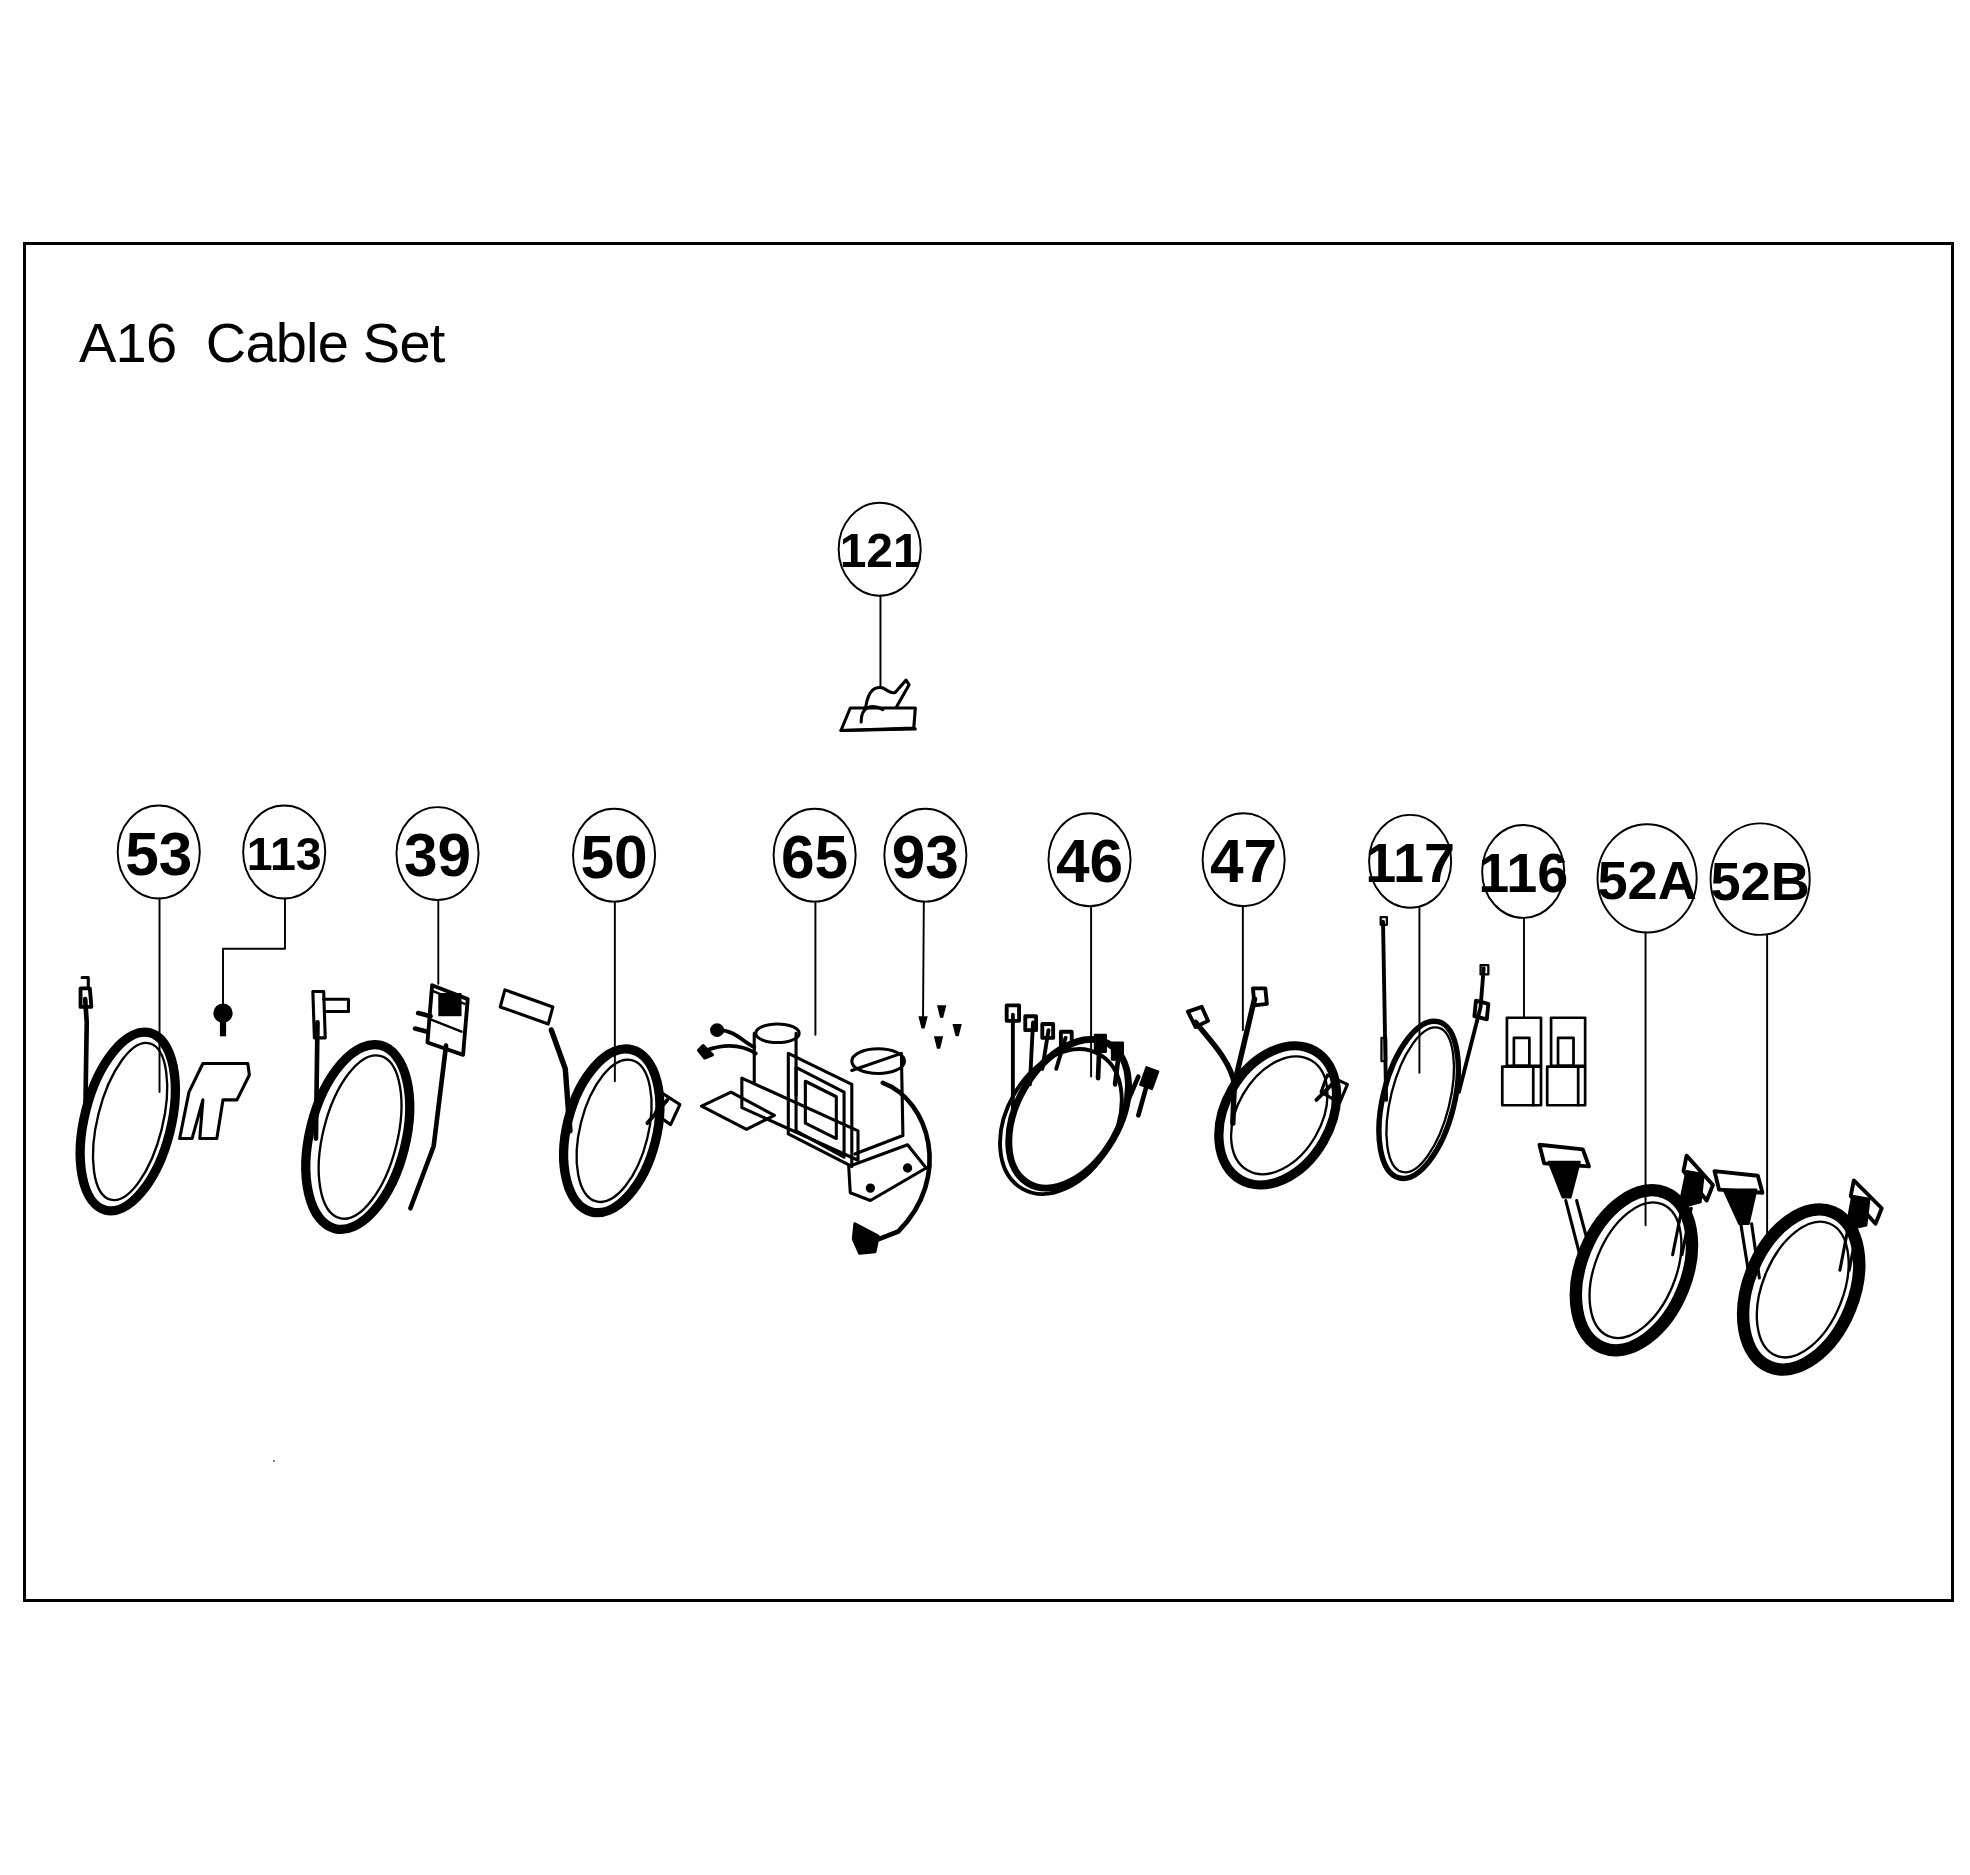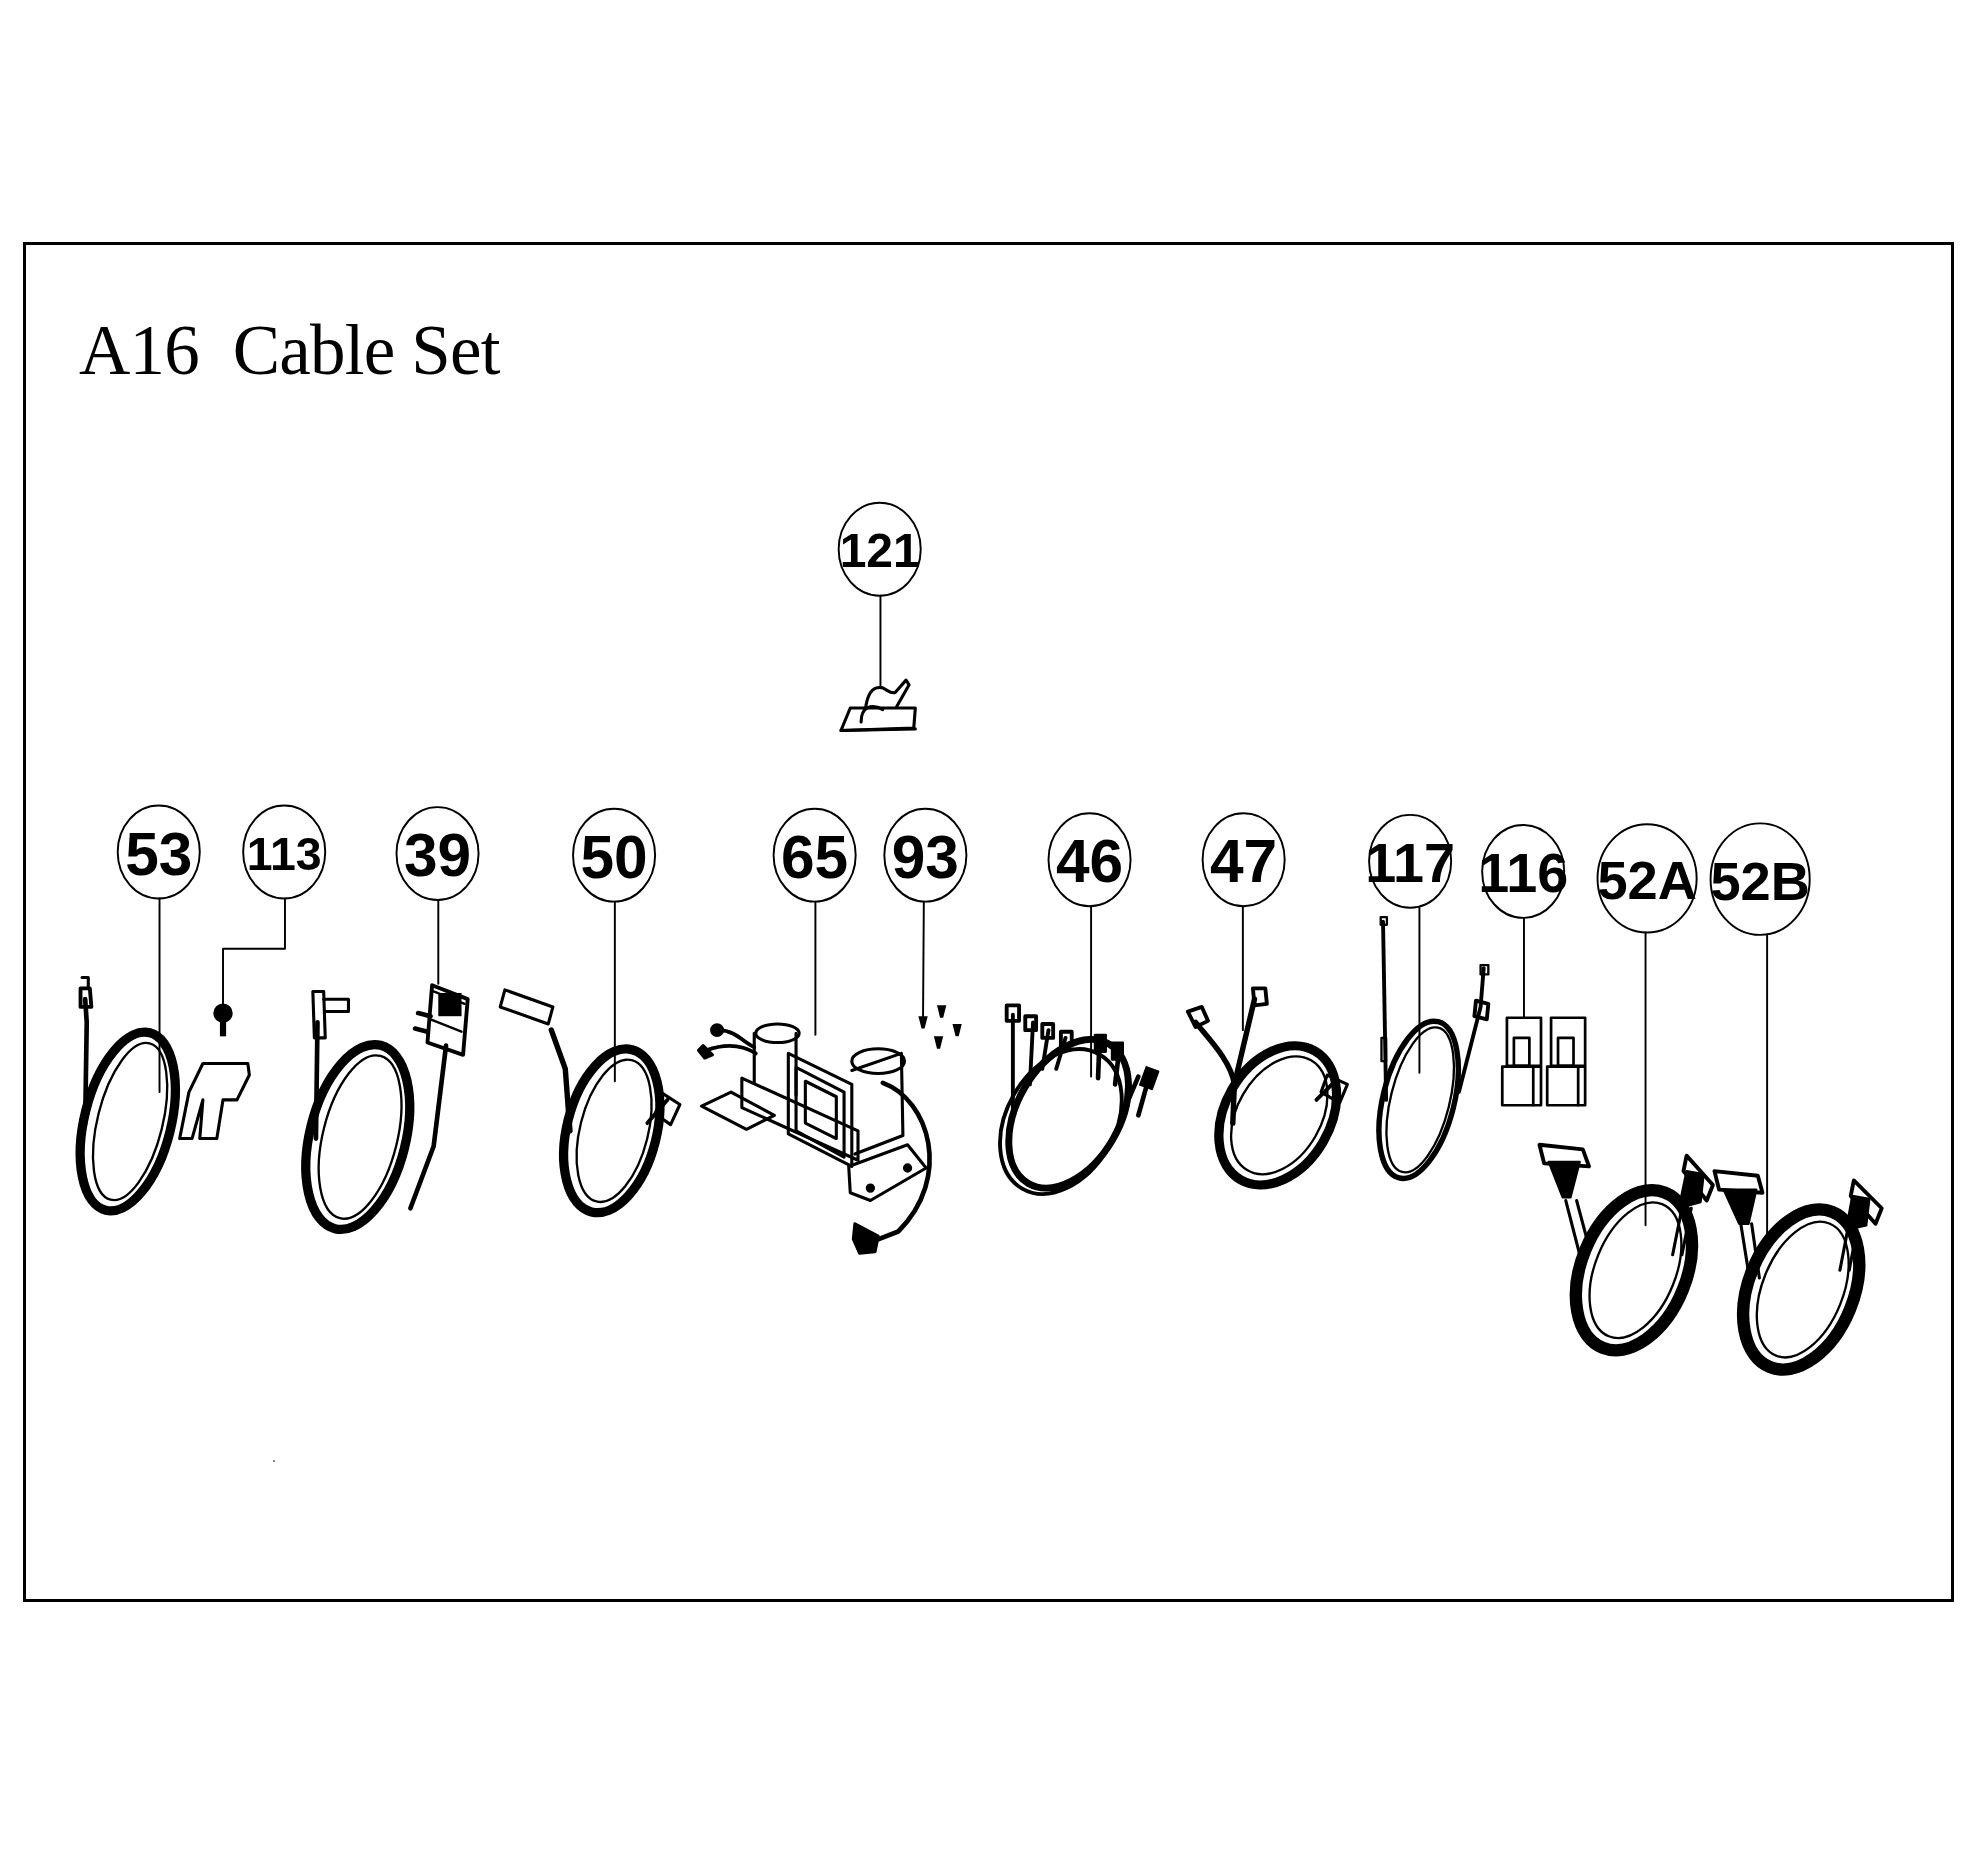--- a/index.html
+++ b/index.html
@@ -1,18 +1,18 @@
 <!DOCTYPE html>
 <html style="font-size:12.4px"><head>
 <meta charset="utf-8">
 <style>
   html, body { margin: 0; padding: 0; background: #ffffff; }
   body { width: 1970px; height: 1876px; position: relative; overflow: hidden; font-family: "Liberation Sans", sans-serif; }
   #frame { position: absolute; left: 23px; top: 242px; width: 1931px; height: 1360px; border: 3.1px solid #000; box-sizing: border-box; }
-  #title { position: absolute; left: 79px; top: 310px; font-size: 71px; color: #000; white-space: pre; letter-spacing: -0.8px; font-family: Liberation Serif, serif; }
+  #title { position: absolute; left: 79px; top: 310px; font-size: 56px; color: #000; white-space: pre; letter-spacing: -0.8px; font-family: Liberation Sans, sans-serif; }
   svg#diagram { position: absolute; left: 0; top: 0; width: 1970px; height: 1876px; }
   .balloon-text { font-family: "Liberation Sans", sans-serif; font-weight: bold; fill: #000; text-anchor: middle; dominant-baseline: central; }
   .stray { position: absolute; left: 273px; top: 1460px; width: 2.3px; height: 1.5px; background: #888; }
 </style>
 </head>
 <body>
 
 <div id="frame"></div>
 <div id="title">A16  Cable Set</div>
 <div class="stray"></div>

